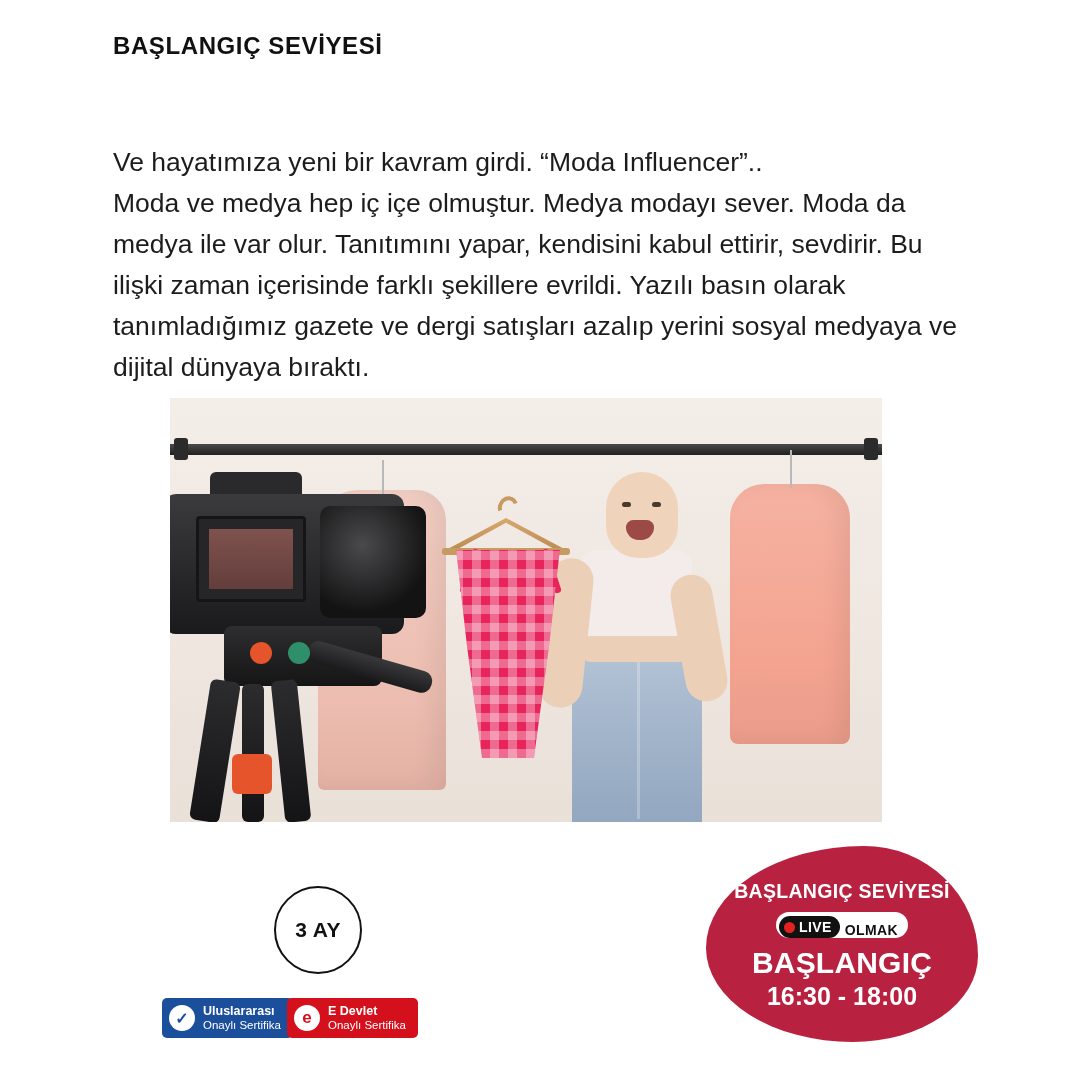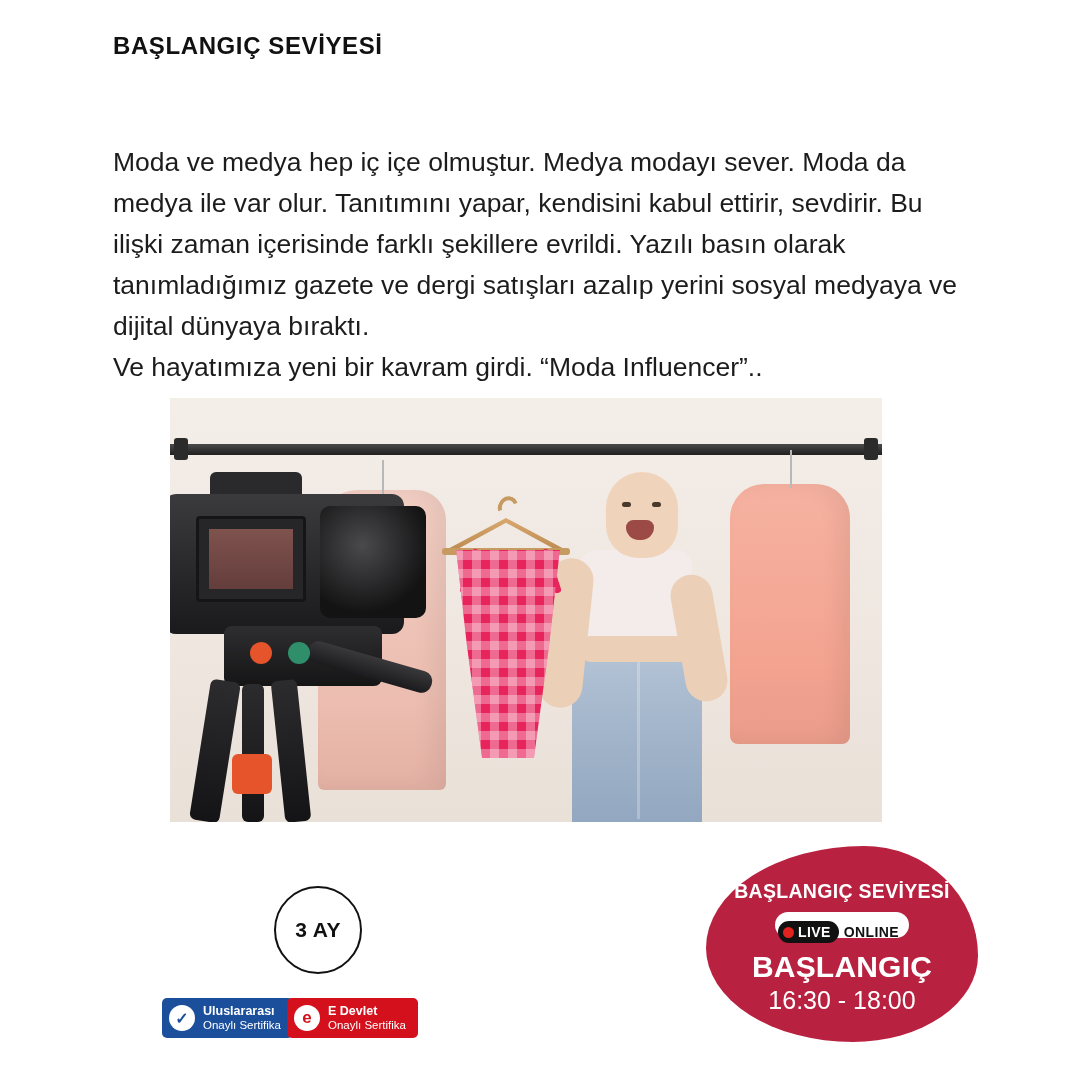--- a/index.html
+++ b/index.html
@@ -343,21 +343,21 @@
     color: #ffffff;
     padding-top: 34px;
   }
   .blob-kicker {
     font-size: 19.5px;
     font-weight: bold;
     letter-spacing: 0.3px;
   }
   .live-pill {
     display: inline-flex;
-    align-items: center;
+    align-items: flex-end;
     background: #ffffff;
     border-radius: 14px;
     height: 26px;
     padding: 14px 3px 0 3px;
     margin-top: 9px;
   }
   .live-left {
     display: inline-flex;
     align-items: center;
     background: #111111;
@@ -383,34 +383,34 @@
     padding: 0 7px 0 5px;
   }
   .blob-day {
     font-size: 30px;
     font-weight: bold;
     letter-spacing: 0.2px;
     margin-top: 8px;
   }
   .blob-time {
     font-size: 25px;
-    font-weight: normal;
+    font-weight: bold;
     margin-top: 2px;
   }
 </style>
 </head>
 <body>
 
 <div class="page">
 
   <div class="kicker">BAŞLANGIÇ SEVİYESİ</div>
 
   <div class="body-copy">
+    <p>Ve hayatımıza yeni bir kavram girdi. “Moda Influencer”..</p>
     <p>Moda ve medya hep iç içe olmuştur. Medya modayı sever. Moda da medya ile var olur. Tanıtımını yapar, kendisini kabul ettirir, sevdirir. Bu ilişki zaman içerisinde farklı şekillere evrildi. Yazılı basın olarak tanımladığımız gazete ve dergi satışları azalıp yerini sosyal medyaya ve dijital dünyaya bıraktı.</p>
-    <p>Ve hayatımıza yeni bir kavram girdi. “Moda Influencer”..</p>
   </div>
 
   <div class="photo-frame">
     <div class="photo">
 
       <div class="rail"></div>
       <div class="rail-end" style="left:4px"></div>
       <div class="rail-end" style="right:4px"></div>
 
       <div class="garment g-pink-left"></div>
@@ -472,19 +472,19 @@
     </div>
   </div>
 
   <div class="blob">
     <div class="blob-kicker">BAŞLANGIÇ SEVİYESİ</div>
     <div class="live-pill">
       <span class="live-left">
         <span class="live-dot"></span>
         <span>LIVE</span>
       </span>
-      <span class="live-right">ONLINE</span>
+      <span class="live-right">OLMAK</span>
     </div>
     <div class="blob-day">BAŞLANGIÇ</div>
     <div class="blob-time">16:30 - 18:00</div>
   </div>
 
 </div>
 
 </body></html>

